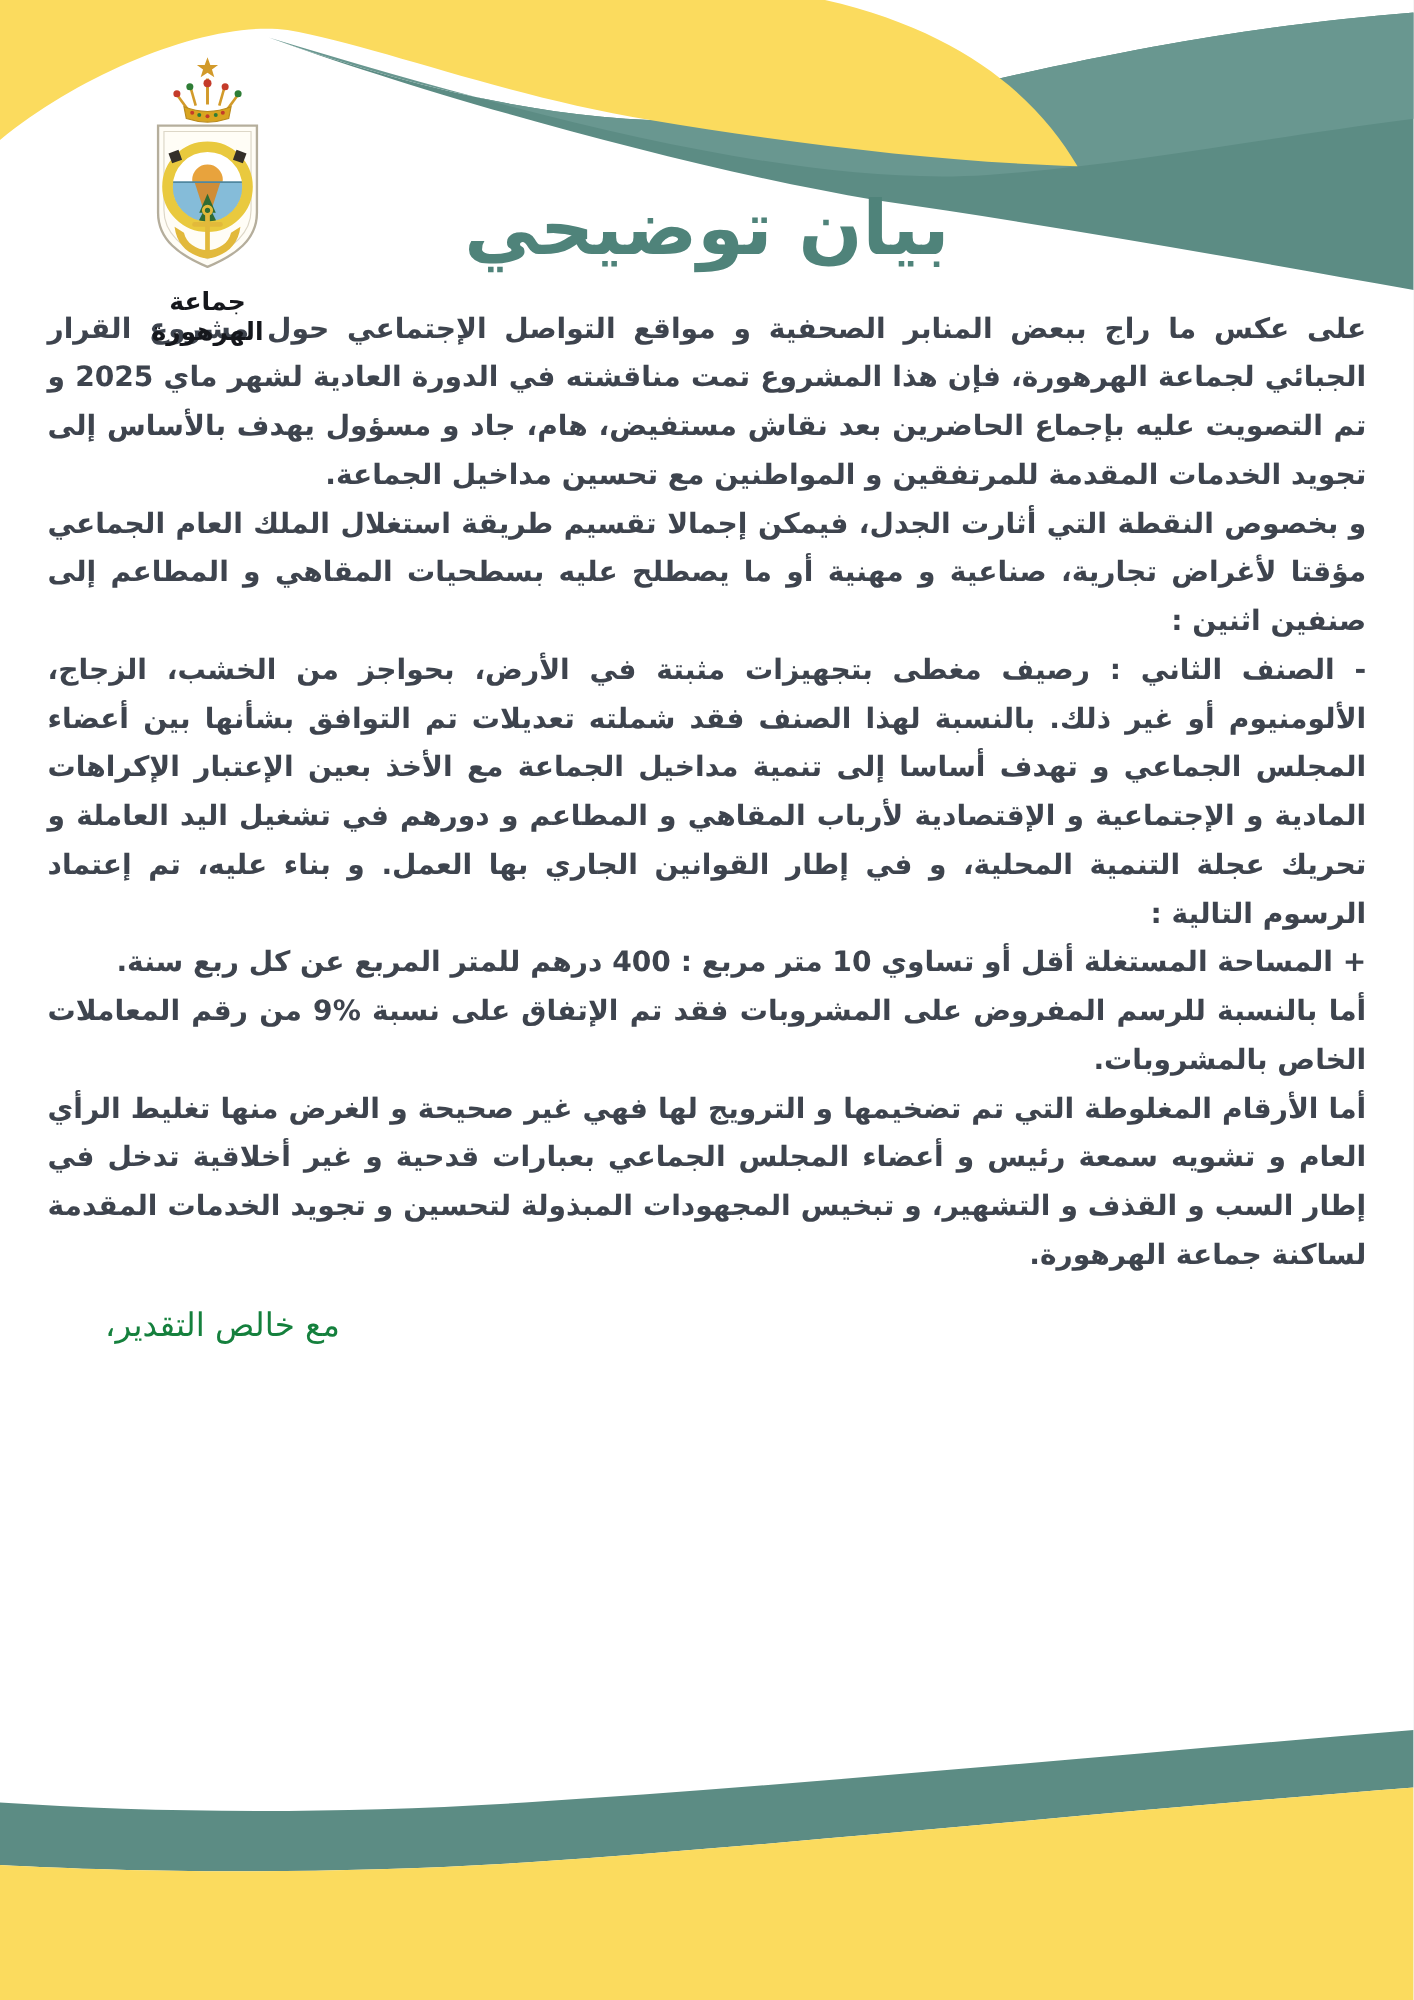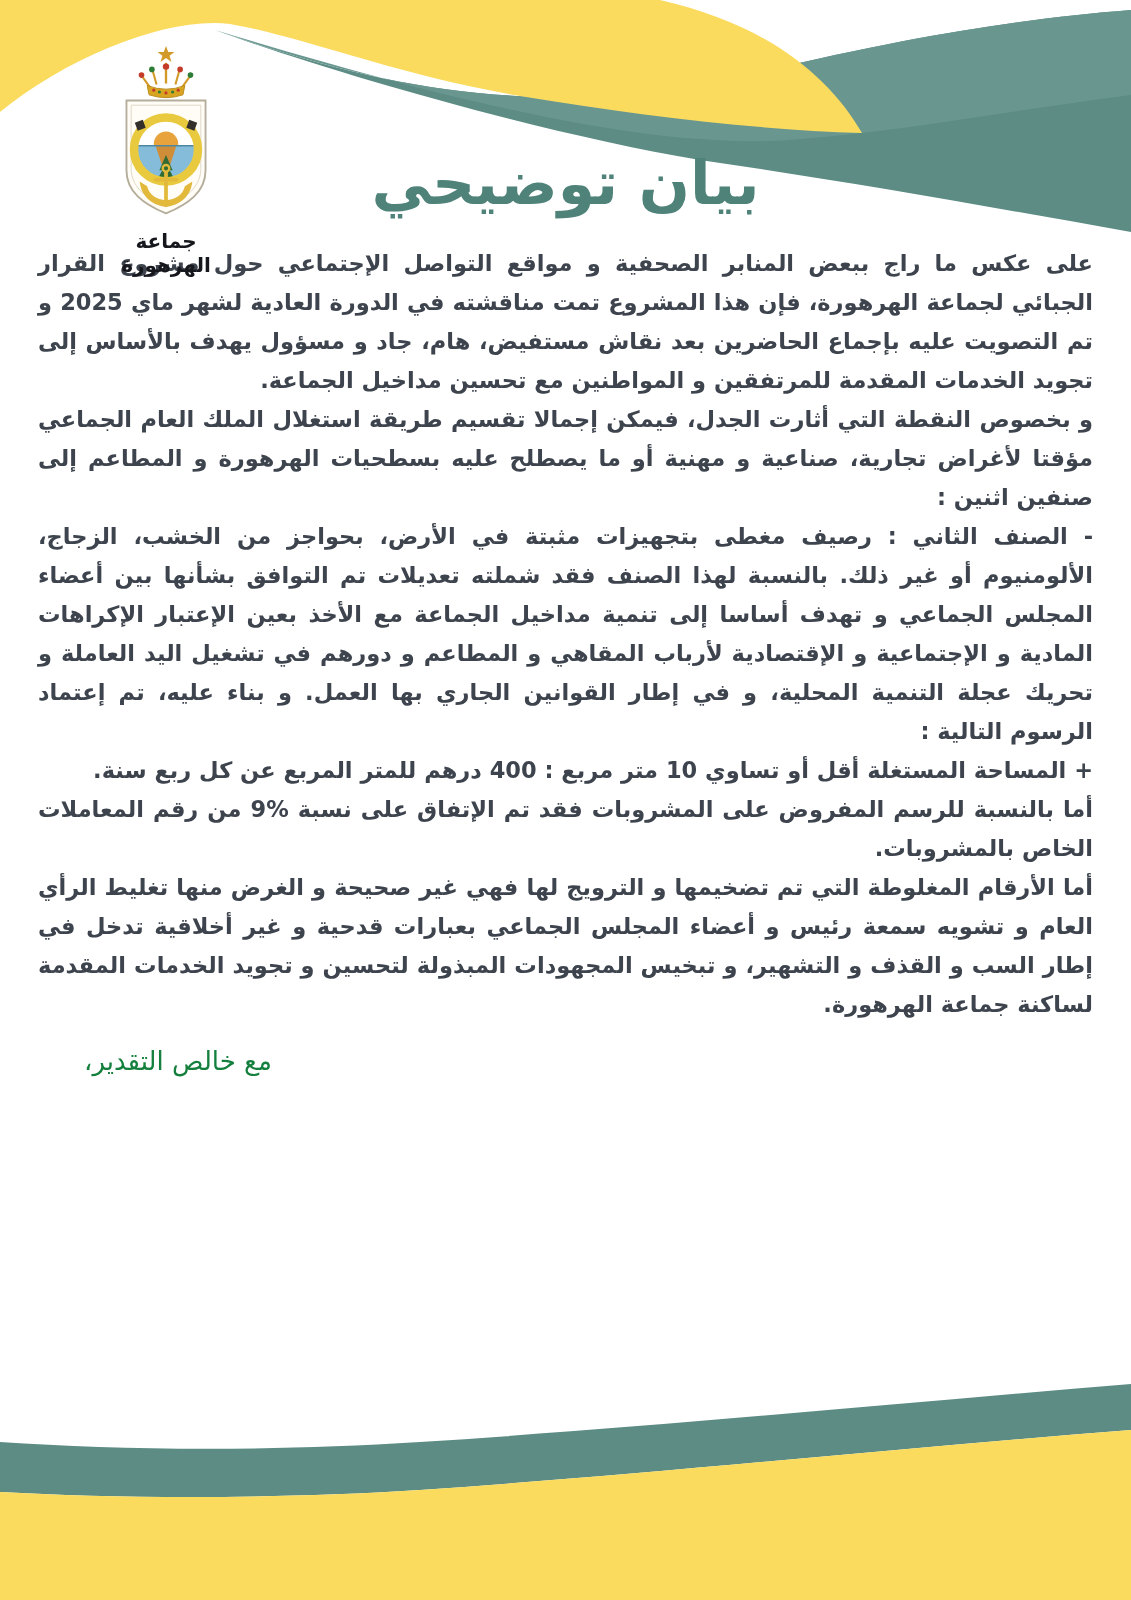--- a/index.html
+++ b/index.html
@@ -118,21 +118,21 @@
                  L90 151 C88 160 80 165 70 166 C60 165 52 160 50 151 Z" fill="#e2b93b"></path>
       </g>
     </svg>
     <div class="logo-caption">جماعة الهرهورة</div>
   </div>
 
   <div class="doc-title">بيان توضيحي</div>
 
   <div class="content">
     <p>على عكس ما راج ببعض المنابر الصحفية و مواقع التواصل الإجتماعي حول مشروع القرار الجبائي لجماعة الهرهورة، فإن هذا المشروع تمت مناقشته في الدورة العادية لشهر ماي 2025 و تم التصويت عليه بإجماع الحاضرين بعد نقاش مستفيض، هام، جاد و مسؤول يهدف بالأساس إلى تجويد الخدمات المقدمة للمرتفقين و المواطنين مع تحسين مداخيل الجماعة.</p>
-    <p>و بخصوص النقطة التي أثارت الجدل، فيمكن إجمالا تقسيم طريقة استغلال الملك العام الجماعي مؤقتا لأغراض تجارية، صناعية و مهنية أو ما يصطلح عليه بسطحيات الهرهورة و المطاعم إلى صنفين اثنين :</p>
+    <p>و بخصوص النقطة التي أثارت الجدل، فيمكن إجمالا تقسيم طريقة استغلال الملك العام الجماعي مؤقتا لأغراض تجارية، صناعية و مهنية أو ما يصطلح عليه بسطحيات المقاهي و المطاعم إلى صنفين اثنين :</p>
     <p>- الصنف الثاني : رصيف مغطى بتجهيزات مثبتة في الأرض، بحواجز من الخشب، الزجاج، الألومنيوم أو غير ذلك. بالنسبة لهذا الصنف فقد شملته تعديلات تم التوافق بشأنها بين أعضاء المجلس الجماعي و تهدف أساسا إلى تنمية مداخيل الجماعة مع الأخذ بعين الإعتبار الإكراهات المادية و الإجتماعية و الإقتصادية لأرباب المقاهي و المطاعم و دورهم في تشغيل اليد العاملة و تحريك عجلة التنمية المحلية، و في إطار القوانين الجاري بها العمل. و بناء عليه، تم إعتماد الرسوم التالية :</p>
     <p>+ المساحة المستغلة أقل أو تساوي 10 متر مربع : 400 درهم للمتر المربع عن كل ربع سنة.</p>
     <p>أما بالنسبة للرسم المفروض على المشروبات فقد تم الإتفاق على نسبة %9 من رقم المعاملات الخاص بالمشروبات.</p>
     <p>أما الأرقام المغلوطة التي تم تضخيمها و الترويج لها فهي غير صحيحة و الغرض منها تغليط الرأي العام و تشويه سمعة رئيس و أعضاء المجلس الجماعي بعبارات قدحية و غير أخلاقية تدخل في إطار السب و القذف و التشهير، و تبخيس المجهودات المبذولة لتحسين و تجويد الخدمات المقدمة لساكنة جماعة الهرهورة.</p>
     <div class="closing">مع خالص التقدير،</div>
   </div>
 
   <svg class="wave footer" width="1131" height="220" viewBox="0 0 1131 220" aria-hidden="true">
     <path d="M0 62 C120 70 260 72 420 62 C640 48 880 25 1131 4
              L1131 50 C900 68 640 95 420 110 C260 120 110 118 0 112 Z" fill="#5c8c84"></path>

